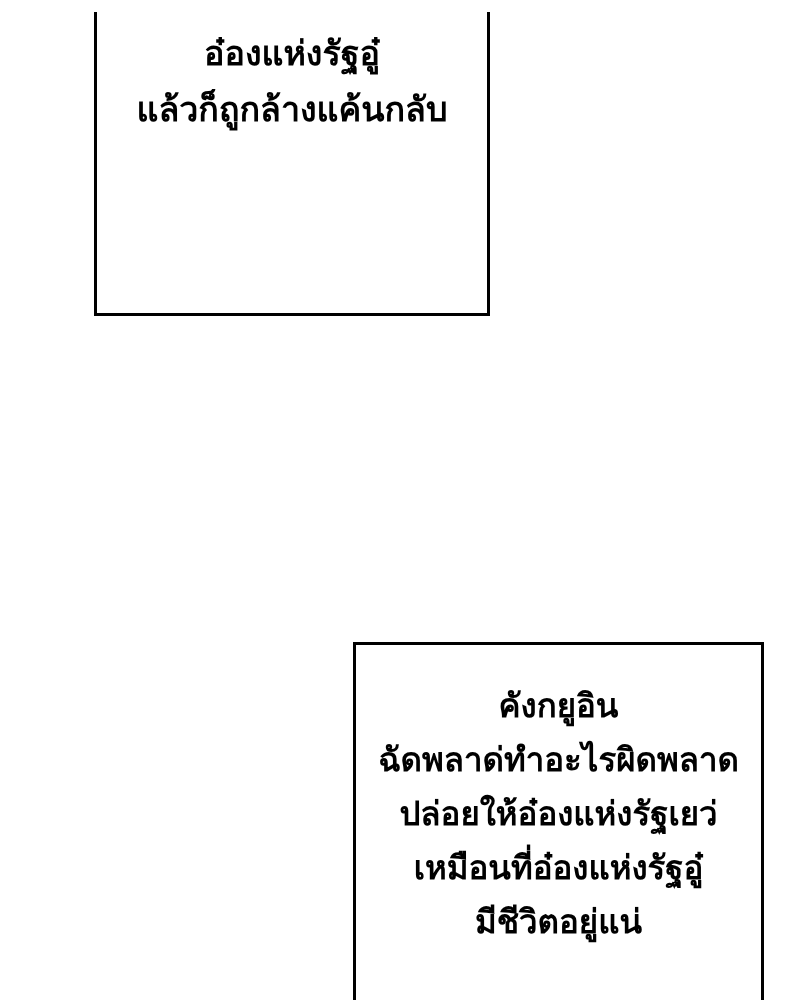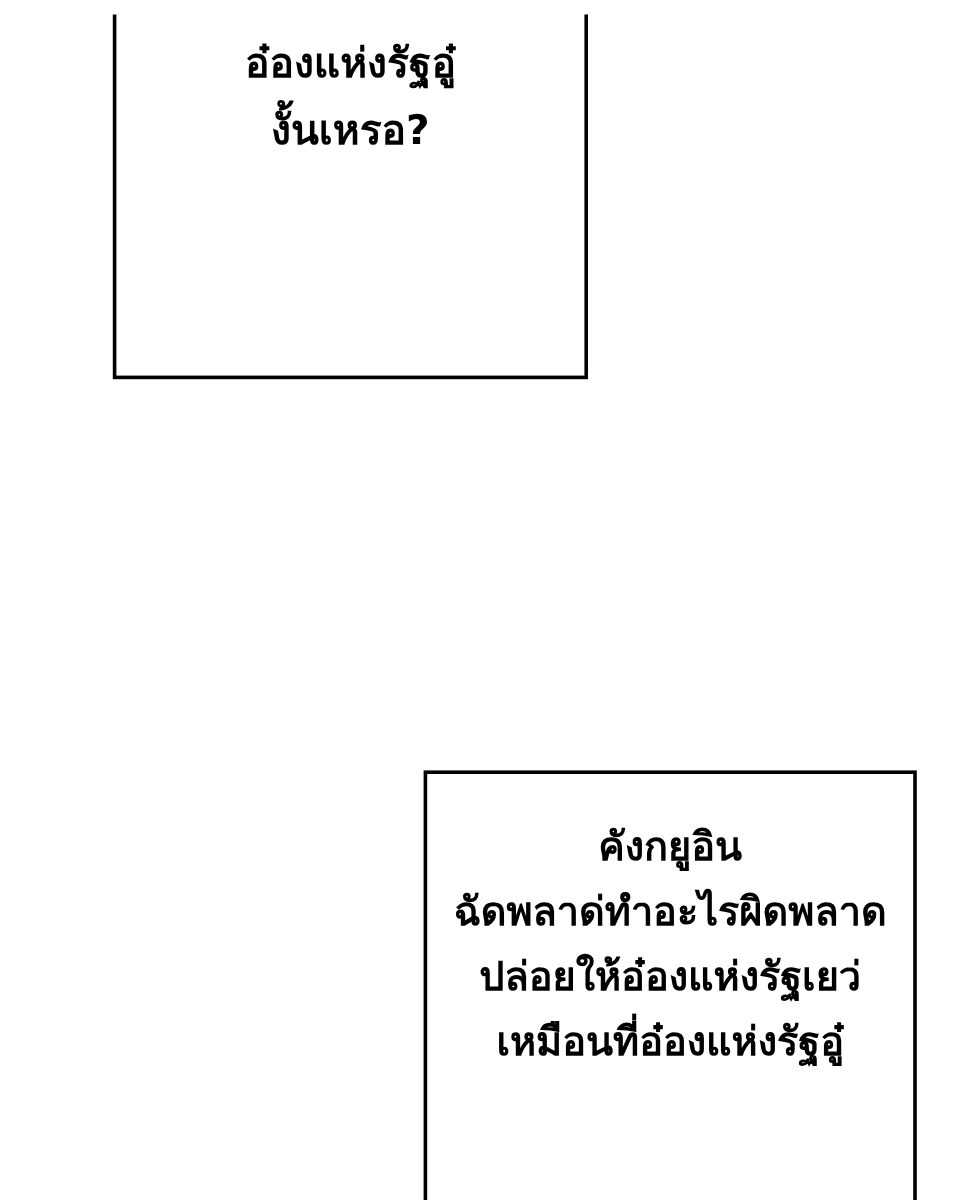--- a/index.html
+++ b/index.html
@@ -47,23 +47,24 @@
       white-space: nowrap;
     }
   </style>
 </head>
 <body>
 
 <div class="comic-page">
 
   <div class="speech-box speech-box-top">
     <div class="dialogue-line">อ๋องแห่งรัฐอู๋</div>
-    <div class="dialogue-line">งั้นเหรอ?</div>
+    <div class="dialogue-line">แล้วก็ถูกล้างแค้นกลับ</div>
   </div>
 
   <div class="speech-box speech-box-bottom">
     <div class="dialogue-line">คังกยูอิน</div>
     <div class="dialogue-line">ฉัดพลาด่ทำอะไรผิดพลาด</div>
     <div class="dialogue-line">ปล่อยให้อ๋องแห่งรัฐเยว่</div>
     <div class="dialogue-line">เหมือนที่อ๋องแห่งรัฐอู๋</div>
+    <div class="dialogue-line">มีชีวิตอยู่แน่</div>
   </div>
 
 </div>
 
 </body></html>

